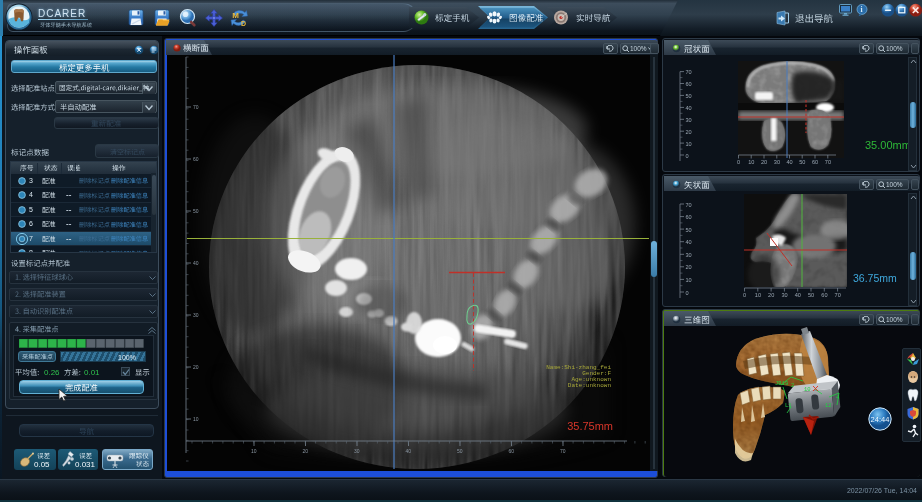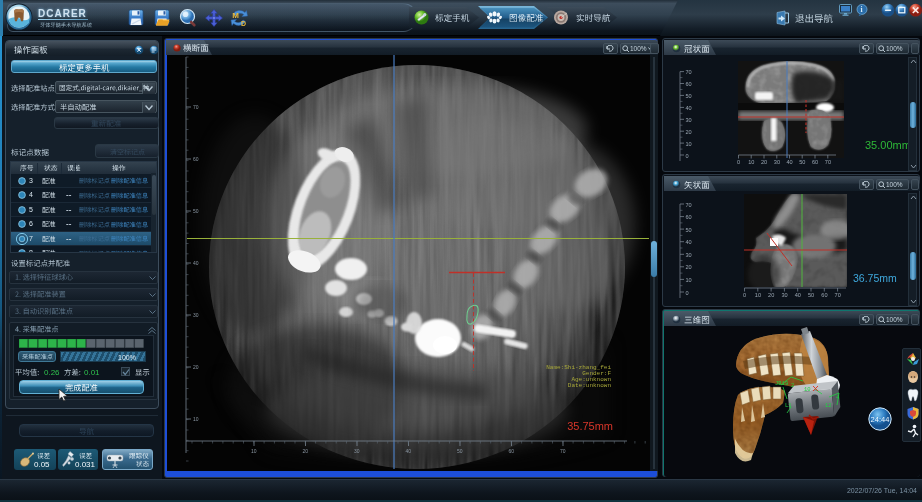--- a/index.html
+++ b/index.html
@@ -16,21 +16,21 @@
           <stop offset="1" stop-color="#2a6a96"></stop>
         </radialGradient>
       </defs>
 <circle cx="14" cy="15" r="13.4" fill="#0d1b28"></circle>
       <circle cx="14" cy="15" r="12.6" fill="url(#lg1)"></circle>
 <circle cx="14" cy="15" r="10.6" fill="#e9f3f6"></circle>
 <path d="M3.5 17 Q10 13.5 16 17 Q21 20 24.5 16 L24 21 Q19 25.6 14 25.6 Q7.5 25.6 4.5 20 Z" fill="#5ab4dc"></path>
 <path d="M9.2 9.5 Q9 7.5 11 7.2 Q12.3 7 14 7.6 Q15.7 7 17 7.2 Q19 7.5 18.8 9.8 L18.5 17 Q18.3 19.5 17 19.5 Q15.8 19.5 15.5 17.3 Q15.2 15.5 14 15.5 Q12.8 15.5 12.5 17.3 Q12.2 19.5 11 19.5 Q9.7 19.5 9.5 17 Z" fill="#8a5a30"></path>
 <path d="M9.2 9.5 Q9 7.5 11 7.2 Q12.3 7 14 7.6 Q15.7 7 17 7.2 Q19 7.5 18.8 9.8 L18.7 11 Q14 9 9.3 11 Z" fill="#a8764a"></path>
 </svg>
-    <div class="abs" style="left:38px;top:8px;width:60px;height:11px;font-size:10px;font-weight:bold;letter-spacing:1px;color:#cfe2f0;text-shadow:0 0 3px rgba(130,190,230,0.9);font-family:'Liberation Sans',sans-serif">DCARER</div>
+    <div class="abs" style="left:38px;top:8px;width:60px;height:11px;font-size:10px;font-weight:normal;letter-spacing:1px;color:#cfe2f0;text-shadow:0 0 3px rgba(130,190,230,0.9);font-family:'Liberation Sans',sans-serif">DCARER</div>
 <div class="abs" style="left:38px;top:18.5px;width:50px;height:1px;background:linear-gradient(90deg,#9fd4ef,#5a93b5)"></div>
     <svg style="position:absolute;left:39.0px;top:21.5px;overflow:visible" width="54" height="7">
       <path transform="translate(1.00,4.94) scale(0.005200,-0.005200)" d="M214 669C193 575 160 448 134 370H549C424 233 223 103 44 41C62 24 85 -6 98 -25C289 51 504 199 637 363V18C637 0 630 -5 612 -6C593 -6 533 -7 466 -4C478 -25 491 -59 495 -80C582 -81 635 -78 668 -66C700 -54 713 -31 713 18V370H939V443H713V714H892V787H121V714H637V443H232C252 511 272 592 288 661Z" fill="#9db8c8"></path>
       <path transform="translate(6.20,4.94) scale(0.005200,-0.005200)" d="M251 836C201 685 119 535 30 437C45 420 67 380 74 363C104 397 133 436 160 479V-78H232V605C266 673 296 745 321 816ZM416 175V106H581V-74H654V106H815V175H654V521C716 347 812 179 916 84C930 104 955 130 973 143C865 230 761 398 702 566H954V638H654V837H581V638H298V566H536C474 396 369 226 259 138C276 125 301 99 313 81C419 177 517 342 581 518V175Z" fill="#9db8c8"></path>
       <path transform="translate(11.40,4.94) scale(0.005200,-0.005200)" d="M214 669C193 575 160 448 134 370H549C424 233 223 103 44 41C62 24 85 -6 98 -25C289 51 504 199 637 363V18C637 0 630 -5 612 -6C593 -6 533 -7 466 -4C478 -25 491 -59 495 -80C582 -81 635 -78 668 -66C700 -54 713 -31 713 18V370H939V443H713V714H892V787H121V714H637V443H232C252 511 272 592 288 661Z" fill="#9db8c8"></path>
       <path transform="translate(16.60,4.94) scale(0.005200,-0.005200)" d="M417 742C451 689 486 617 502 572L553 599C537 644 500 714 465 766ZM680 839C675 811 669 783 662 757H566V702H645C618 626 579 561 528 514C543 506 568 486 578 475C634 533 677 610 708 702H954V757H725C731 780 736 804 741 829ZM644 532V480H954V532H829V600H926V650H690V600H767V532ZM692 281H858V226H692ZM692 328V380H858V328ZM629 430V52H692V177H858V112C858 104 855 101 846 101C837 100 809 100 776 101C783 86 792 65 795 49C844 49 875 49 896 58C916 68 922 83 922 112V430ZM52 539V403H104V-77H165V103H328V-9C328 -19 325 -22 315 -23C305 -23 273 -23 237 -22C245 -38 254 -62 257 -77C309 -77 340 -77 362 -67C384 -57 389 -40 389 -10V408H421V361H488V79C458 61 426 26 393 -17L441 -80C471 -25 505 30 528 30C547 30 572 4 606 -20C654 -55 709 -70 784 -70C832 -70 915 -68 960 -64C961 -45 970 -10 976 8C920 1 833 -2 785 -2C714 -2 664 9 619 40C589 59 570 79 550 87V426H434V539H385V807H100V539ZM165 234H328V158H165ZM165 288V358H328V288ZM365 418H111V484H373V418ZM158 539V632H220V539ZM324 539H267V683H158V746H324Z" fill="#9db8c8"></path>
       <path transform="translate(21.80,4.94) scale(0.005200,-0.005200)" d="M50 322V248H463V25C463 5 454 -2 432 -3C409 -3 330 -4 246 -2C258 -22 272 -55 278 -76C383 -77 449 -76 487 -63C524 -51 540 -29 540 25V248H953V322H540V484H896V556H540V719C658 733 768 753 853 778L798 839C645 791 354 765 116 753C123 737 132 707 134 688C238 692 352 699 463 710V556H117V484H463V322Z" fill="#9db8c8"></path>
       <path transform="translate(27.00,4.94) scale(0.005200,-0.005200)" d="M607 776C669 732 748 667 786 626L843 680C803 720 723 781 661 823ZM461 839V587H67V513H440C351 345 193 180 35 100C54 85 79 55 93 35C229 114 364 251 461 405V-80H543V435C643 283 781 131 902 43C916 64 942 93 962 109C827 194 668 358 574 513H928V587H543V839Z" fill="#9db8c8"></path>
       <path transform="translate(32.20,4.94) scale(0.005200,-0.005200)" d="M211 182C274 130 345 53 374 1L430 51C399 100 331 170 270 221H648V11C648 -4 642 -9 622 -10C603 -10 531 -11 457 -9C468 -28 480 -56 484 -76C580 -76 641 -76 677 -65C713 -55 725 -35 725 9V221H944V291H725V369H648V291H62V221H256ZM135 770V508C135 414 185 394 350 394C387 394 709 394 749 394C875 394 908 418 921 521C898 524 868 533 848 544C840 470 826 456 744 456C674 456 397 456 344 456C233 456 213 467 213 509V562H826V800H135ZM213 734H752V629H213Z" fill="#9db8c8"></path>
       <path transform="translate(37.40,4.94) scale(0.005200,-0.005200)" d="M200 592C222 547 248 487 259 448L309 470C297 507 271 566 248 611ZM198 284C224 236 256 171 269 130L320 153C305 193 273 256 245 305ZM596 829C621 781 652 716 665 674L738 699C723 740 692 803 665 851ZM439 674V606H949V674ZM527 508V290C527 186 515 52 417 -43C435 -51 464 -72 475 -84C579 18 597 172 597 289V441H769V49C769 -20 773 -37 788 -51C802 -64 822 -69 841 -69C852 -69 875 -69 886 -69C904 -69 922 -66 934 -57C946 -48 954 -35 959 -15C963 5 967 62 968 108C950 113 930 124 917 135C916 85 915 46 913 28C911 12 908 3 904 -1C900 -4 892 -5 884 -5C877 -5 865 -5 860 -5C853 -5 848 -4 844 -1C841 3 839 18 839 44V508ZM346 659V404H176V659ZM40 404V342H110C110 217 104 60 34 -50C50 -57 80 -75 92 -87C165 28 176 207 176 342H346V9C346 -3 341 -7 329 -7C317 -8 279 -8 236 -7C246 -24 256 -54 258 -72C320 -72 356 -71 381 -59C404 -48 412 -27 412 9V721H265C278 754 293 794 306 832L230 847C223 811 211 760 199 721H110V404Z" fill="#9db8c8"></path>
@@ -1120,21 +1120,21 @@
     <div class="abs" style="left:245px;top:18px;width:9px;height:113px;background:#141d26;border:1px solid #232f3a">
 <svg class="abs" style="left:1px;top:1px" width="7" height="6">
         <path d="M1 4 L3.5 1 L6 4" stroke="#8a98a4" stroke-width="1" fill="none"></path>
       </svg>
 <svg class="abs" style="left:1px;top:105px" width="7" height="6">
         <path d="M1 1 L3.5 4 L6 1" stroke="#8a98a4" stroke-width="1" fill="none"></path>
       </svg>
 <div class="abs" style="left:1px;top:58px;width:5.5px;height:28px;border-radius:3px;background:linear-gradient(90deg,#3a7ca8,#6fb2dc 50%,#2a6a96)"></div>
     </div>
   </div>
-<div class="abs" style="left:662px;top:309px;width:258px;height:168px;border:1px solid #2c3946;border-radius:3px;background:#0f766e">
+<div class="abs" style="left:662px;top:309px;width:258px;height:168px;border:1px solid #2c3946;border-radius:3px;background:#4d7c0f">
 <div class="abs" style="left:1px;top:1px;width:256px;height:15px;background:linear-gradient(180deg,#3d4a57,#27333f 45%,#19242f 55%,#121c26);border-radius:3px 3px 0 0">
 <div class="abs" style="left:0;top:0;width:52px;height:15px;background:linear-gradient(180deg,#4a5a68,#2d3946);clip-path:polygon(0 0,44px 0,52px 100%,0 100%)"></div>
     </div>
 <svg class="abs" style="left:9px;top:5px" width="9" height="9">
       <radialGradient id="dg3" cx="0.4" cy="0.3">
         <stop offset="0" stop-color="#ffffff"></stop>
         <stop offset="0.5" stop-color="#9aa8b4"></stop>
         <stop offset="1" stop-color="#203040"></stop>
       </radialGradient>
       <circle cx="4.5" cy="4.5" r="3.8" fill="url(#dg3)"></circle>

